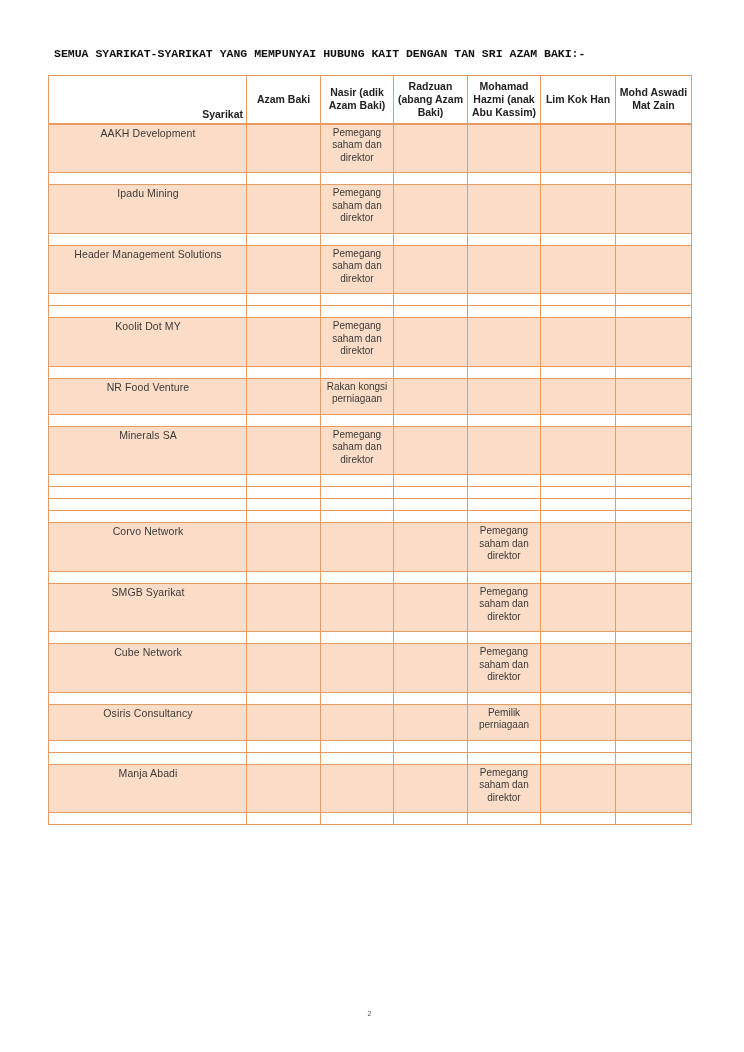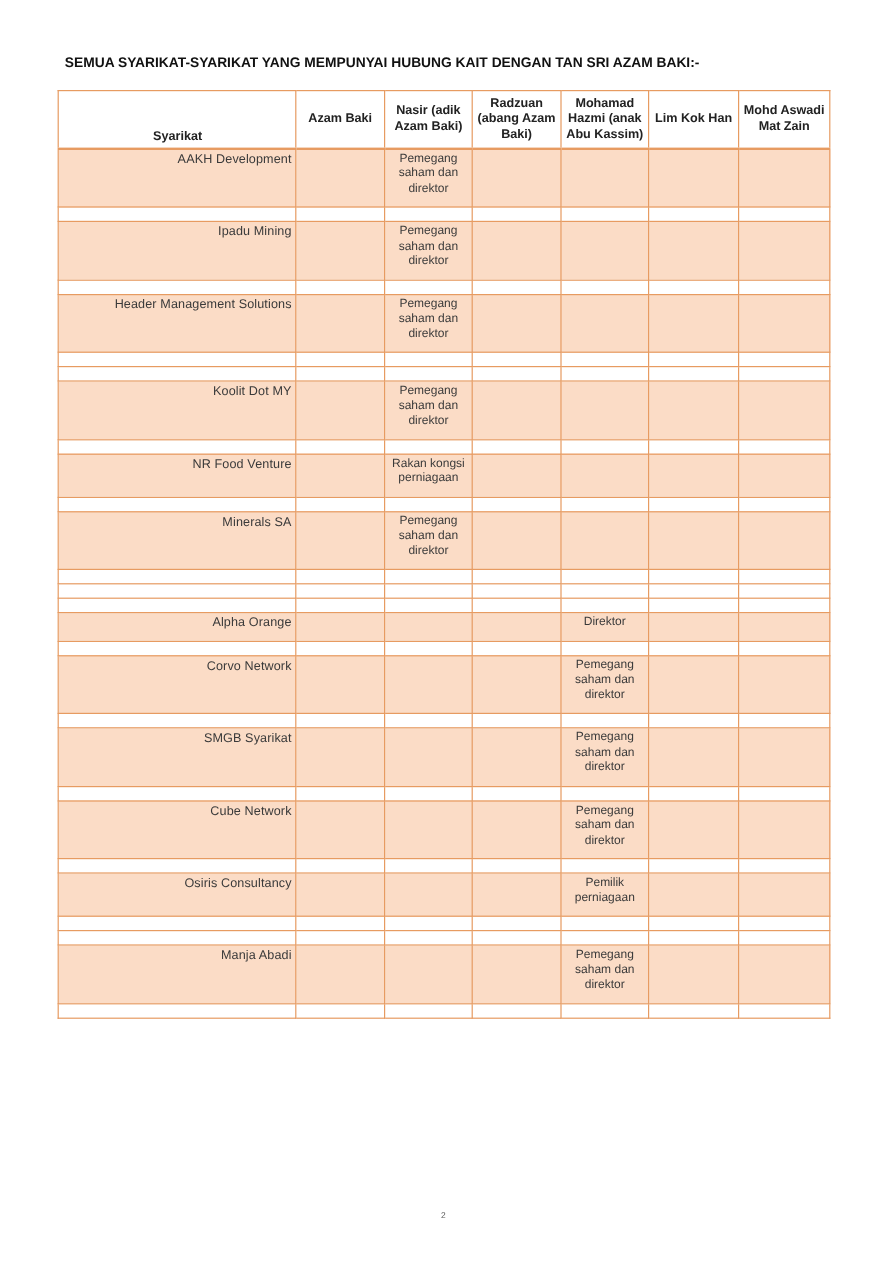--- a/index.html
+++ b/index.html
@@ -19,20 +19,21 @@
   }
   .doc-title {
     position: absolute;
     left: 54px;
     top: 47px;
     font-size: 11.5px;
     font-weight: bold;
     color: #111111;
     letter-spacing: 0px;
     white-space: nowrap;
+    font-family: Liberation Mono, monospace;
   }
   table.companies {
     position: absolute;
     left: 48px;
     top: 75px;
     width: 643px;
     border-collapse: collapse;
     table-layout: fixed;
   }
   table.companies col.c0 { width: 198px; }
@@ -51,35 +52,35 @@
     font-size: 10.5px;
     font-weight: bold;
     color: #222222;
     line-height: 13px;
     vertical-align: middle;
     text-align: center;
     padding: 2px 3px;
     border-bottom-width: 2px;
   }
   table.companies thead th.first {
-    text-align: center;
+    text-align: right;
     vertical-align: bottom;
     padding-left: 4px;
     padding-bottom: 2px;
   }
   tr.data-row td {
     background: var(--row-fill);
     vertical-align: top;
     font-size: 10px;
     line-height: 12.5px;
     padding: 2px 3px 8px 3px;
     color: var(--txt);
   }
   tr.data-row td.company-cell {
-    text-align: right;
+    text-align: center;
     font-size: 10.5px;
     padding-left: 4px;
     letter-spacing: 0.1px;
   }
   tr.data-row td.role-cell {
     text-align: center;
   }
   tr.spacer-row td {
     background: #ffffff;
     height: 12px;
@@ -250,29 +251,20 @@
       </tr>
       <tr class="spacer-row">
         <td></td>
         <td></td>
         <td></td>
         <td></td>
         <td></td>
         <td></td>
         <td></td>
       </tr>
-      <tr class="data-row">
-        <td class="company-cell">Alpha Orange</td>
-        <td class="role-cell"></td>
-        <td class="role-cell"></td>
-        <td class="role-cell"></td>
-        <td class="role-cell">Direktor</td>
-        <td class="role-cell"></td>
-        <td class="role-cell"></td>
-      </tr>
       <tr class="spacer-row">
         <td></td>
         <td></td>
         <td></td>
         <td></td>
         <td></td>
         <td></td>
         <td></td>
       </tr>
       <tr class="data-row">

